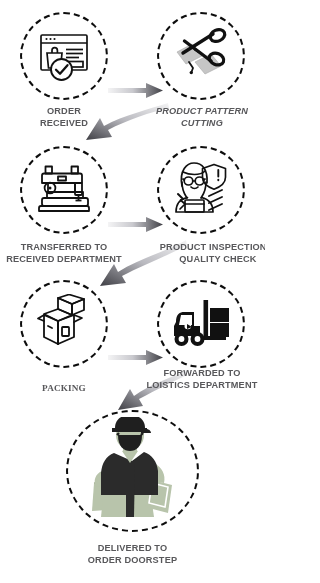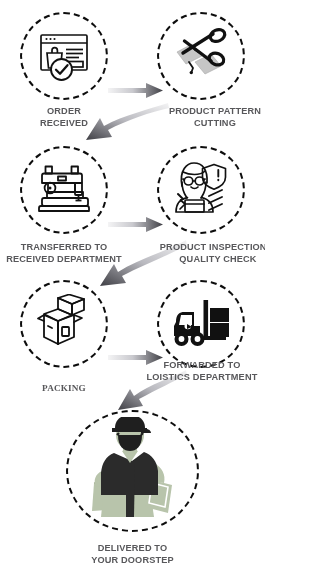--- a/index.html
+++ b/index.html
@@ -145,21 +145,21 @@
           <path d="M12 27 L42 8" stroke-width="3.4"></path>
           <path d="M13.5 15 L40 35" stroke-width="3.4"></path>
           <ellipse cx="46.5" cy="9.5" rx="7.5" ry="5.6" stroke-width="3.2" transform="rotate(-24 46.5 9.5)"></ellipse>
           <ellipse cx="45.5" cy="33" rx="7.5" ry="5.6" stroke-width="3.2" transform="rotate(22 45.5 33)"></ellipse>
           <path d="M24 23.5 L28 26" stroke-width="2.4"></path>
         </g>
         <path d="M18 36 L22 42 M22 42 L20.5 46" fill="none" stroke="#111111" stroke-width="1.8" stroke-linecap="round"></path>
         <circle cx="20.3" cy="46.6" r="1.7" fill="#111111"></circle>
       </svg>
     </div>
-    <div class="step-label" style="left:163px; top:106px; width:104px;">PRODUCT PATTERN
+    <div class="step-label" style="left:150px; top:106px; width:104px;font-style:italic;">PRODUCT PATTERN
 CUTTING</div>
   </div>
 
   <div class="node">
     <div class="circle-frame" style="left:20px; top:146px; width:88px; height:88px;"></div>
     <div class="icon-holder" style="left:35px; top:161px; width:58px; height:58px;">
       <svg viewBox="0 0 58 58" width="58" height="58">
         <g fill="none" stroke="#111111" stroke-width="1.8" stroke-linejoin="round">
           <rect x="10.5" y="5.5" width="6.5" height="7"></rect>
           <rect x="36.5" y="5.5" width="6.5" height="7"></rect>
@@ -257,21 +257,21 @@
           <path d="M11 19 L22 19 L22 29 L9 29 Z" fill="#ffffff"></path>
           <path d="M14.5 30 a3.3 3.3 0 0 1 6.6 0 a3.3 3.3 0 0 1 -6.6 0" fill="#ffffff"></path>
           <path d="M17 28 L22 31 L17 33 Z" fill="#111111"></path>
         </g>
         <circle cx="11.5" cy="43" r="7" fill="#111111"></circle>
         <circle cx="11.5" cy="43" r="2.9" fill="#ffffff"></circle>
         <circle cx="27.5" cy="43" r="7" fill="#111111"></circle>
         <circle cx="27.5" cy="43" r="2.9" fill="#ffffff"></circle>
       </svg>
     </div>
-    <div class="step-label" style="left:140px; top:360px; width:124px;">FORWARDED TO
+    <div class="step-label" style="left:140px; top:368px; width:124px;">FORWARDED TO
 LOISTICS DEPARTMENT</div>
   </div>
 
   <div class="node">
     <div class="circle-frame" style="left:66px; top:410px; width:133px; height:122px; border-radius:50%;"></div>
     <div class="icon-holder" style="left:88px; top:417px; width:90px; height:108px;">
       <svg viewBox="0 0 90 108" width="90" height="108">
 
         <path d="M6 66 L32 60 L34 92 L4 94 Z" fill="#b8c4ab"></path>
         <path d="M6 66 L32 60" stroke="#9aa88c" stroke-width="1.2" fill="none"></path>
@@ -300,16 +300,16 @@
         <path d="M29 18 L31 16 M53 18 L55 16" stroke="#1f1f1f" stroke-width="2.4" fill="none"></path>
 
         <path d="M31 13 L40 13 M44 13 L53 13" stroke="#6f7b62" stroke-width="2" fill="none"></path>
 
         <path d="M27 11 C27 2 34 -2 42 -2 C50 -2 57 2 57 11 Z" fill="#1f1f1f"></path>
         <path d="M24 11 L59 11 L59 15 L24 15 Z" fill="#1f1f1f"></path>
         <path d="M53 11 C59 11 63 13 63 16 L53 16 Z" fill="#1f1f1f"></path>
       </svg>
     </div>
     <div class="step-label" style="left:66px; top:543px; width:133px;">DELIVERED TO
-YOUR DOORSTEP</div>
+ORDER DOORSTEP</div>
   </div>
 
 </div>
 
 </body></html>

